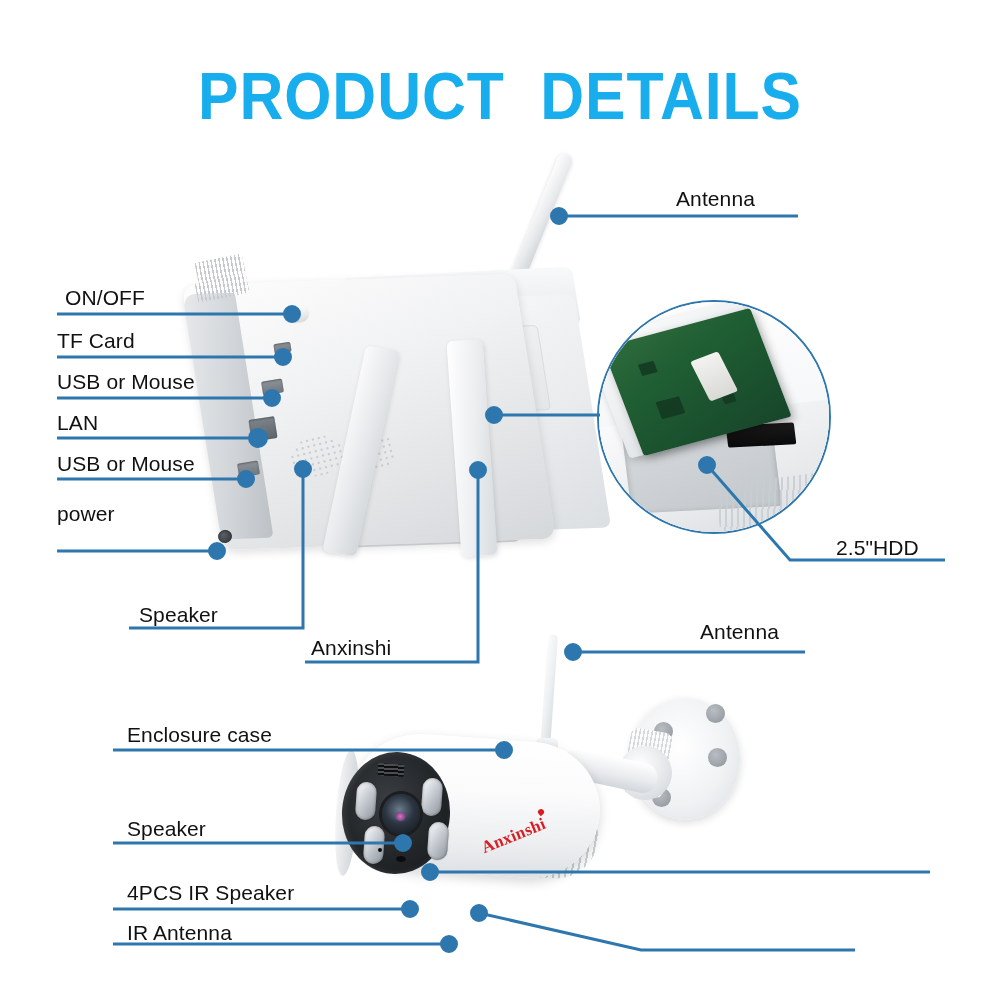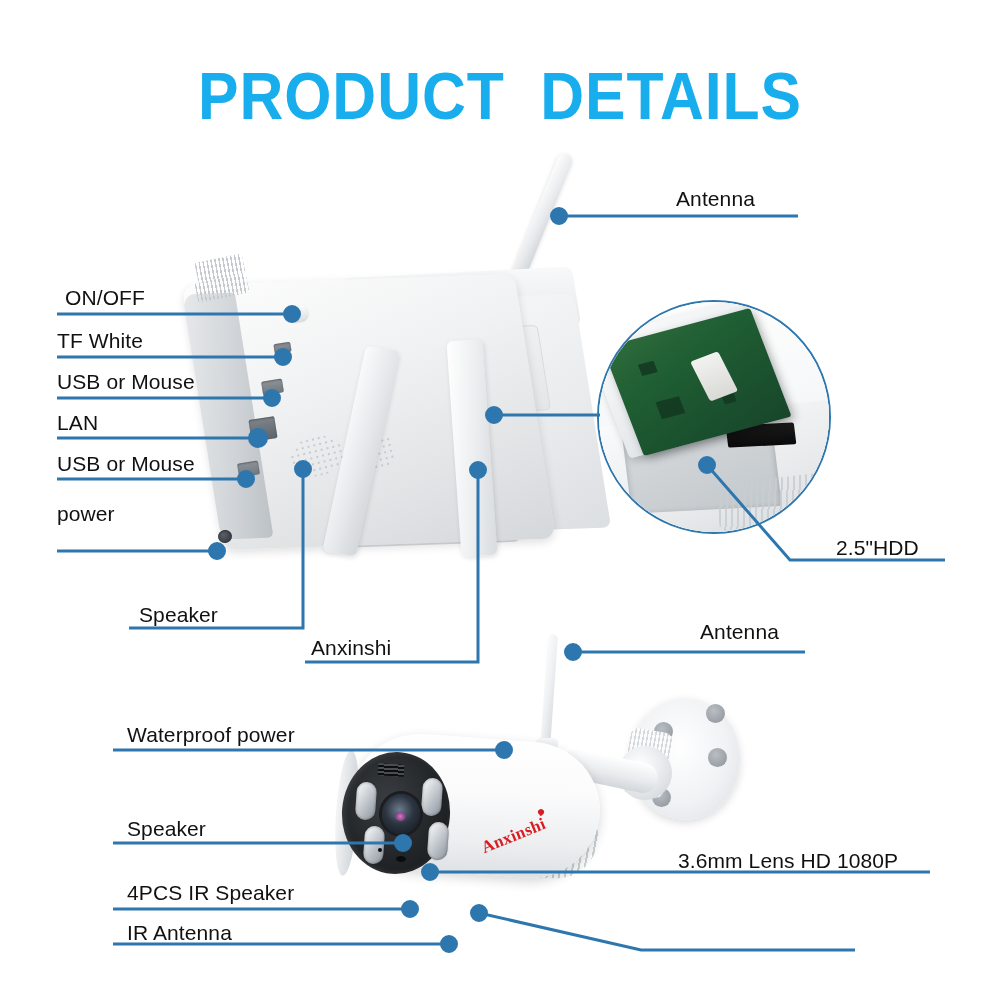--- a/index.html
+++ b/index.html
@@ -406,30 +406,29 @@
 
       <polyline points="430,872 930,872" fill="none"></polyline>
         <circle cx="430" cy="872" r="7.5"></circle>
 
       <polyline points="479,913 641,950 855,950" fill="none"></polyline>
         <circle cx="479" cy="913" r="7.5"></circle>
     </g>
   </svg>
 
   <div class="lbl" style="left:65px;top:286px">ON/OFF</div>
-  <div class="lbl" style="left:57px;top:329px">TF White</div>
+  <div class="lbl" style="left:57px;top:329px">TF Card</div>
   <div class="lbl" style="left:57px;top:370px">USB or Mouse</div>
   <div class="lbl" style="left:57px;top:411px">LAN</div>
   <div class="lbl" style="left:57px;top:452px">USB or Mouse</div>
   <div class="lbl" style="left:57px;top:502px">power</div>
   <div class="lbl" style="left:139px;top:603px">Speaker</div>
   <div class="lbl" style="left:311px;top:636px">Anxinshi</div>
   <div class="lbl" style="left:676px;top:187px">Antenna</div>
   <div class="lbl" style="left:836px;top:536px">2.5"HDD</div>
 
   <div class="lbl" style="left:700px;top:620px">Antenna</div>
-  <div class="lbl" style="left:127px;top:723px">Waterproof power</div>
+  <div class="lbl" style="left:127px;top:723px">Enclosure case</div>
   <div class="lbl" style="left:127px;top:817px">Speaker</div>
   <div class="lbl" style="left:127px;top:881px">4PCS IR Speaker</div>
   <div class="lbl" style="left:127px;top:921px">IR Antenna</div>
-  <div class="lbl" style="left:678px;top:849px">3.6mm Lens HD 1080P</div>
 
 </div>
 
 </body></html>

